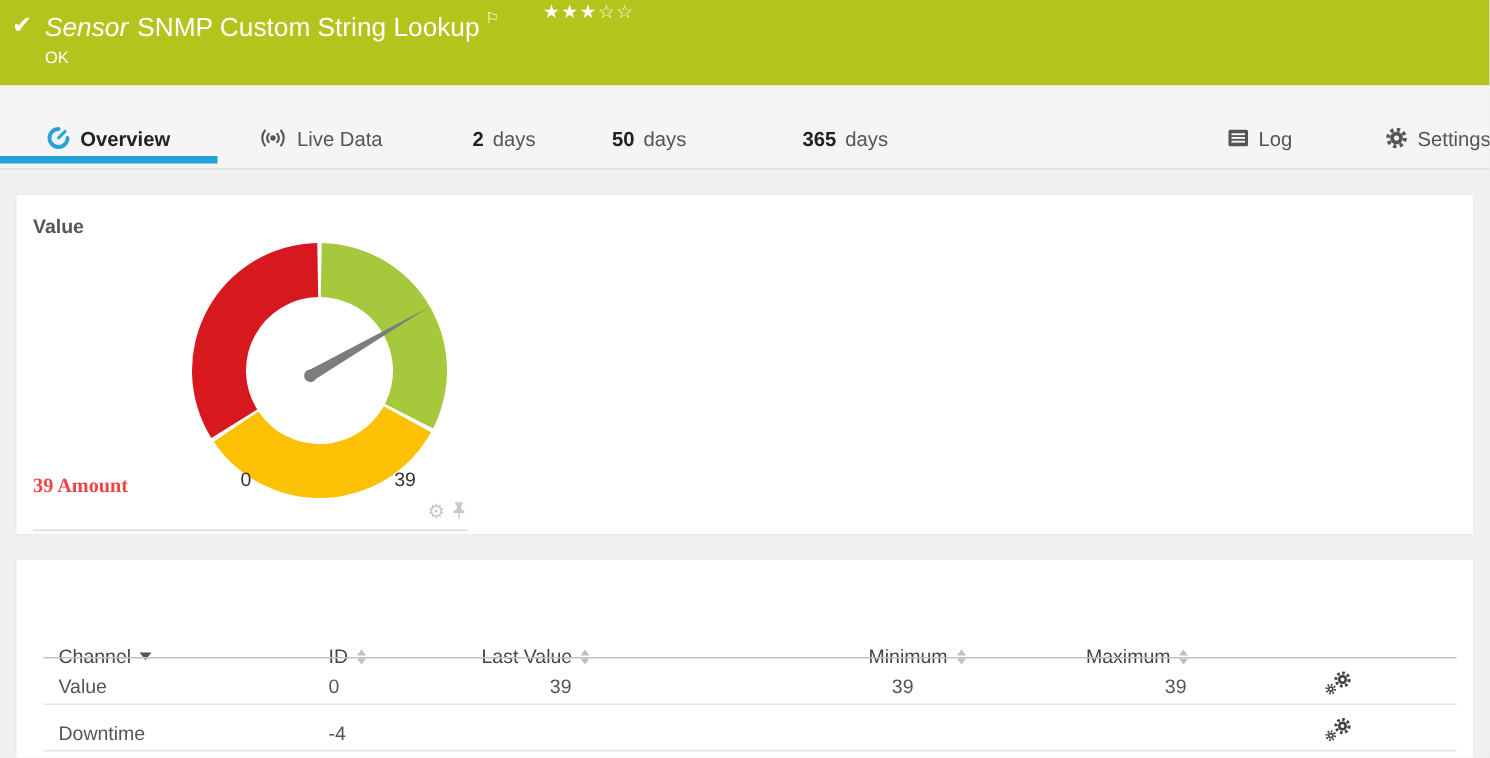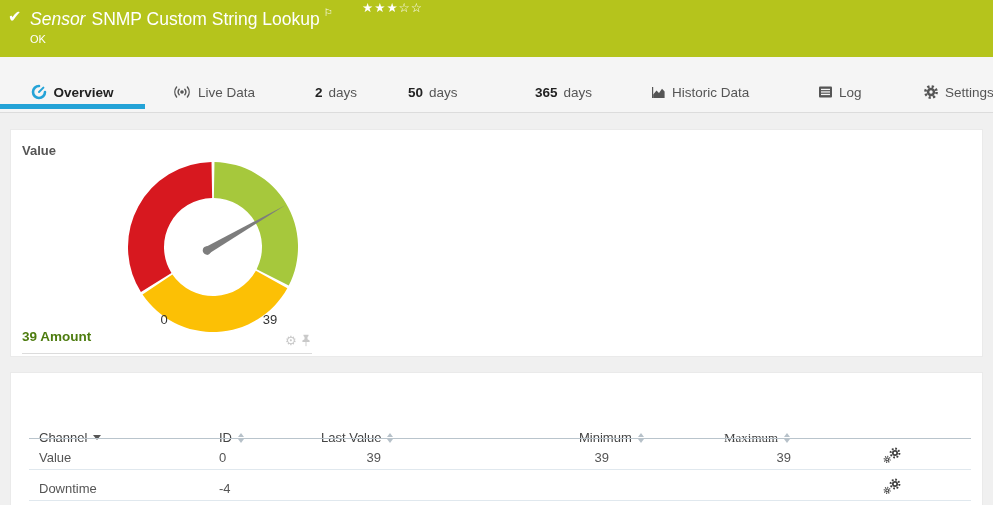--- a/index.html
+++ b/index.html
@@ -32,30 +32,30 @@
   
   .panel { position:absolute; background:#fff; border:1px solid #eaeaea; }
   .panel1 { left:10px; top:129px; width:973px; height:228px; }
   .panel2 { left:10px; top:372px; width:973px; height:140px; }
 
   
   .p1-title { position:absolute; left:11px; top:13px; font-size:13px; font-weight:bold; color:#555; }
   .gauge-svg { position:absolute; left:115px; top:30px; }
   .scale-lbl { position:absolute; top:182px; width:24px; text-align:center; font-size:13px; color:#333; }
   .scale-min { left:141px; } .scale-max { left:247px; }
-  .p1-caption { position:absolute; left:11px; top:199px; font-size:13.5px; font-weight:bold; color:#4d7c0f; }
+  .p1-caption { position:absolute; left:11px; top:186px; font-size:13.5px; font-weight:bold; color:#ef4444;font-family:Liberation Serif, serif; }
   .p1-icons { position:absolute; left:274px; top:204px; display:flex; align-items:center; gap:4px; cursor:pointer; }
   .p1-icons .gearchar { color:#c9c9c9; font-size:13px; }
   .cell-line { position:absolute; left:11px; top:223px; width:290px; border-top:1px solid #dcdcdc; }
 
   
   .th { position:absolute; top:45px; display:inline-flex; align-items:center; gap:6px;
         font-size:13px; color:#444; cursor:pointer;margin-top:12px; }
   .th-channel { left:28px; } .th-id { left:208px; } .th-last { left:310px; }
-  .th-min { left:568px; } .th-max { left:713px;font-family:Liberation Serif, serif; }
+  .th-min { left:568px; } .th-max { left:713px; }
   .tline { position:absolute; left:18px; width:942px; border-top:1px solid; }
   .tline-h { top:65px; border-color:#b9c4cc; }
   .tline-1 { top:96px; border-color:#e0e8ee; }
   .tline-2 { top:127px; border-color:#e0e8ee; }
   .td { position:absolute; font-size:13px; color:#555; }
   .row1 { top:77px; } .row2 { top:108px; }
   .td-channel { left:28px; } .td-id { left:208px; }
   .td-last { left:270px; width:100px; text-align:right; }
   .td-min { left:498px; width:100px; text-align:right; }
   .td-max { left:680px; width:100px; text-align:right; }
@@ -110,27 +110,20 @@
     <div class="tab tab-30d">
       <span class="num">50</span>
       <span>days</span>
     </div>
 
     <div class="tab tab-365d">
       <span class="num">365</span>
       <span>days</span>
     </div>
 
-    <div class="tab tab-historic">
-      <svg width="16" height="13" viewBox="0 0 16 13">
-        <path d="M2 12 L2 1 L3.2 1 L3.2 12 Z" fill="#555"></path>
-        <path d="M3.2 12 V8.5 L6.5 4.5 L9 7 L12 2.8 L14.6 5.6 V12 Z" fill="#555"></path>
-      </svg>
-      <span>Historic Data</span>
-    </div>
 
     <div class="tab tab-log">
       <svg width="15" height="12" viewBox="0 0 15 12">
         <rect x="1" y="0.5" width="13" height="11" rx="1" fill="#555"></rect>
         <rect x="3" y="2.8" width="9" height="1.3" fill="#f5f5f5"></rect>
         <rect x="3" y="5.3" width="9" height="1.3" fill="#f5f5f5"></rect>
         <rect x="3" y="7.8" width="9" height="1.3" fill="#f5f5f5"></rect>
       </svg>
       <span>Log</span>
     </div>

